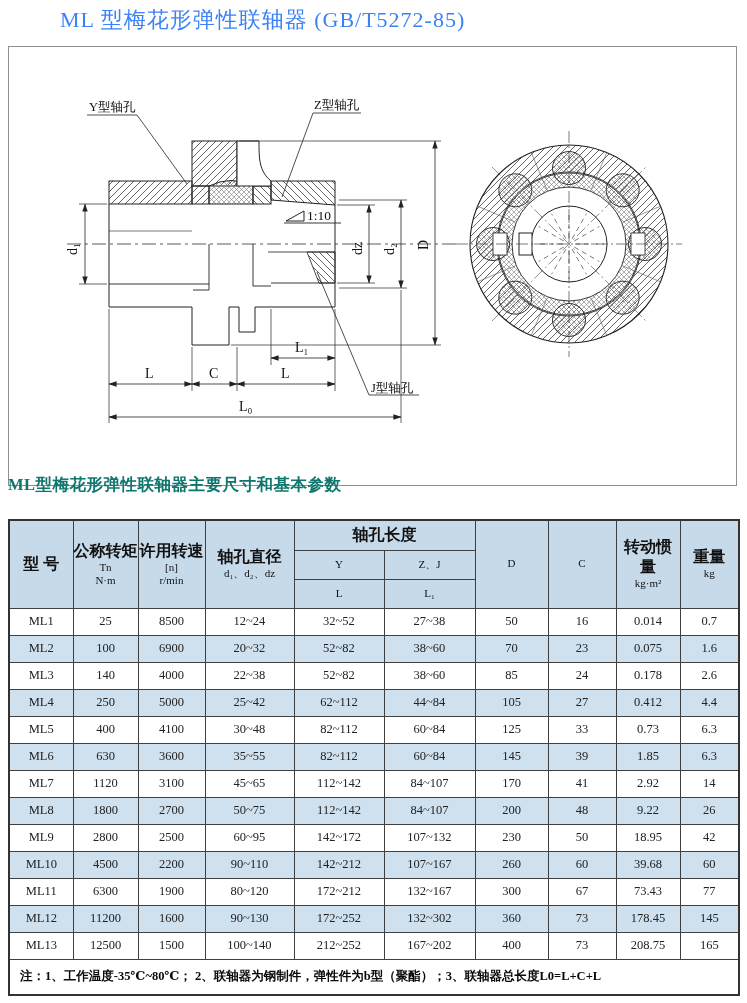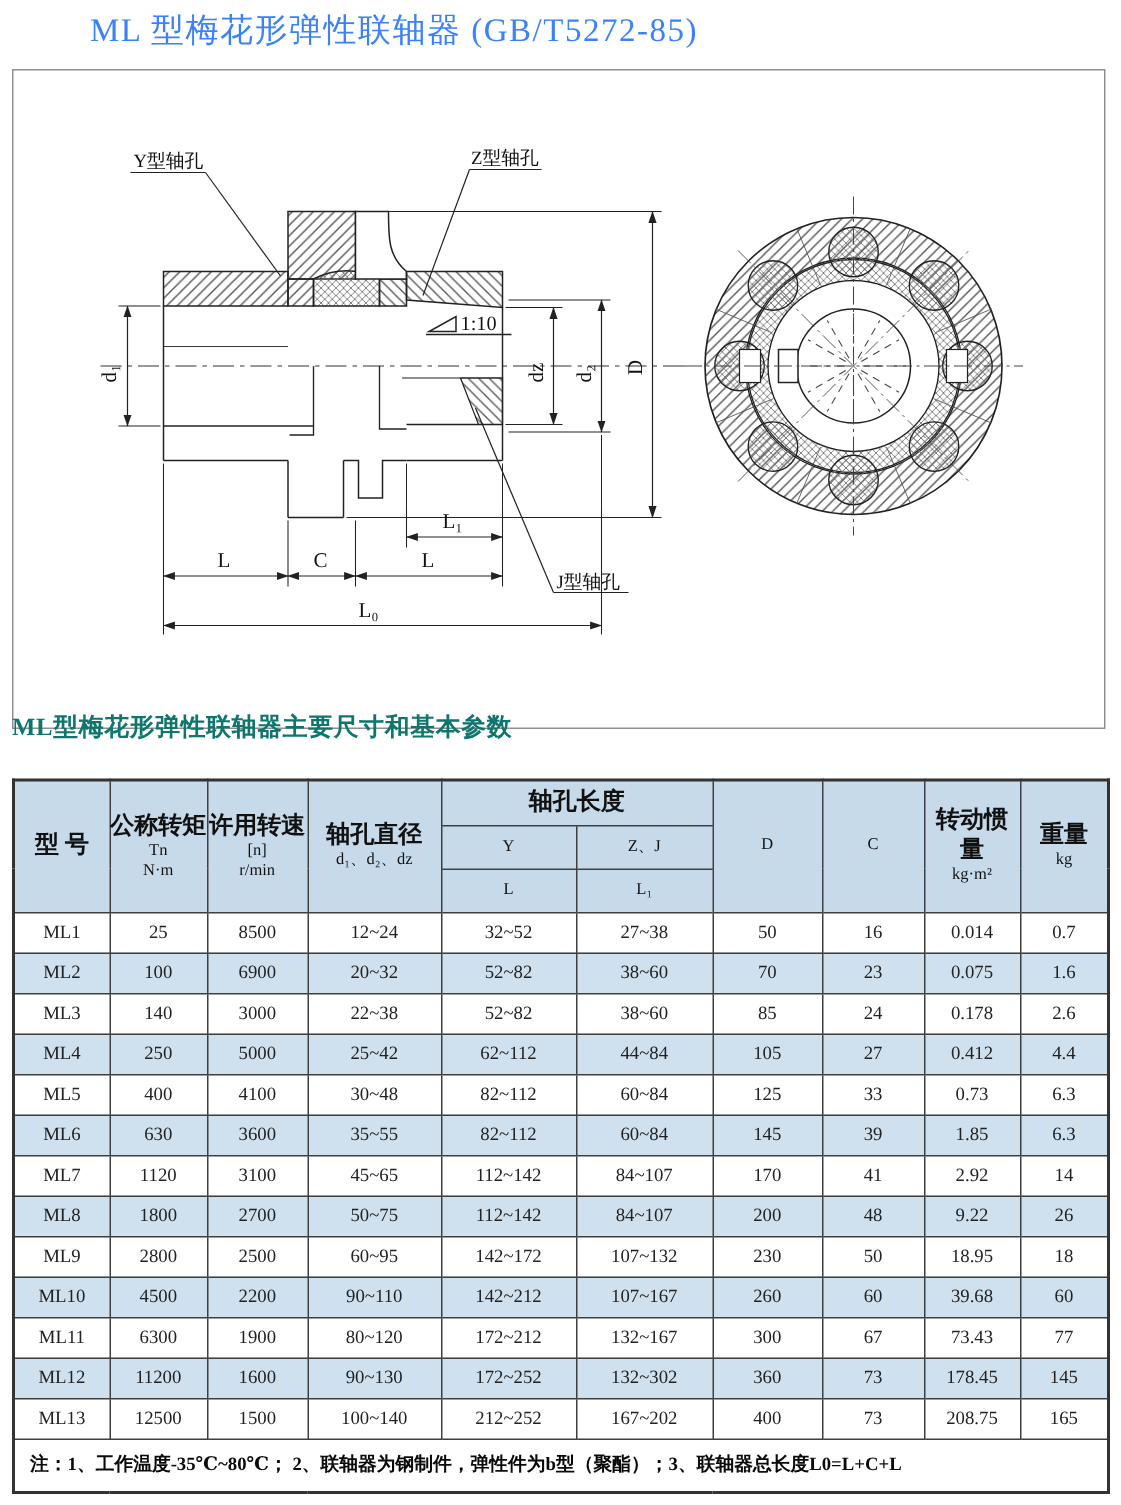--- a/index.html
+++ b/index.html
@@ -305,21 +305,21 @@
         <td>52~82</td>
         <td>38~60</td>
         <td>70</td>
         <td>23</td>
         <td>0.075</td>
         <td>1.6</td>
       </tr>
       <tr>
         <td>ML3</td>
         <td>140</td>
-        <td>3000</td>
+        <td>4000</td>
         <td>22~38</td>
         <td>52~82</td>
         <td>38~60</td>
         <td>85</td>
         <td>24</td>
         <td>0.178</td>
         <td>2.6</td>
       </tr>
       <tr>
         <td>ML4</td>
@@ -384,21 +384,21 @@
       <tr>
         <td>ML9</td>
         <td>2800</td>
         <td>2500</td>
         <td>60~95</td>
         <td>142~172</td>
         <td>107~132</td>
         <td>230</td>
         <td>50</td>
         <td>18.95</td>
-        <td>18</td>
+        <td>42</td>
       </tr>
       <tr>
         <td>ML10</td>
         <td>4500</td>
         <td>2200</td>
         <td>90~110</td>
         <td>142~212</td>
         <td>107~167</td>
         <td>260</td>
         <td>60</td>

